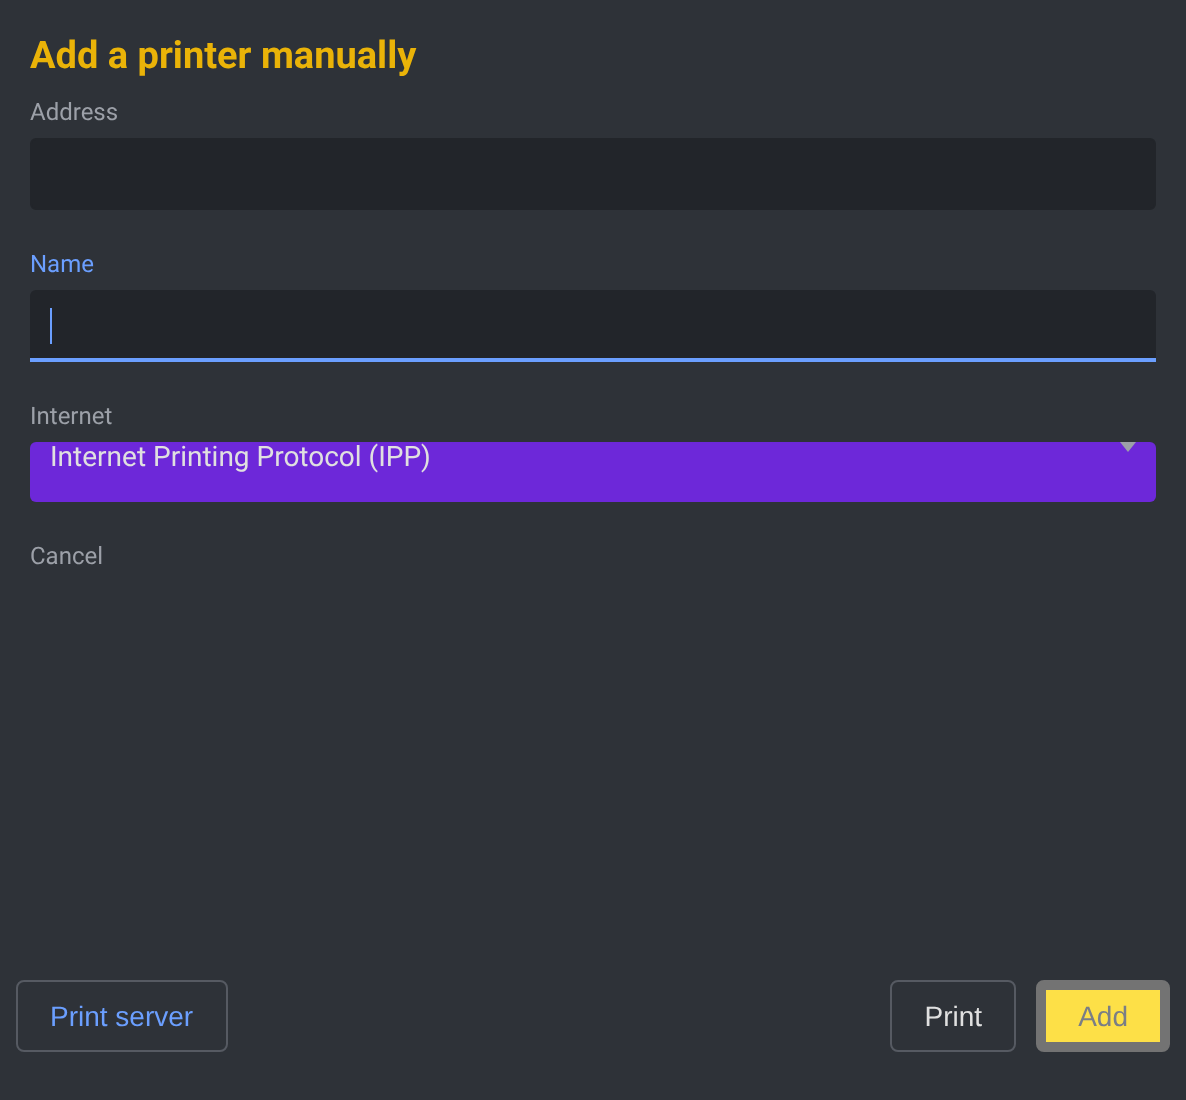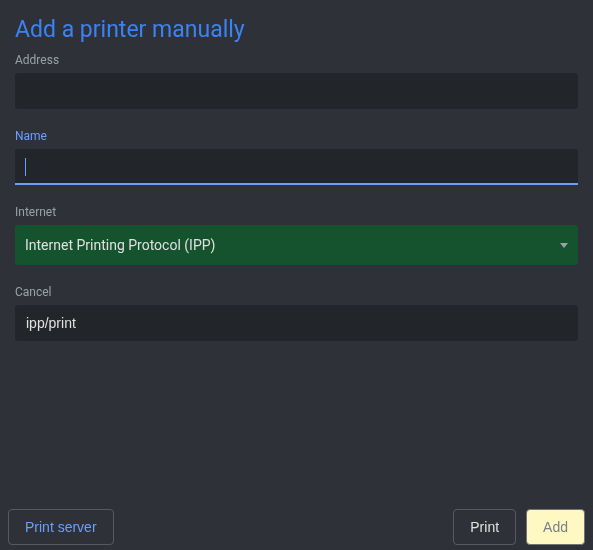--- a/index.html
+++ b/index.html
@@ -10,23 +10,23 @@
     body {
       width: 593px;
       height: 550px;
       background: #2e3238;
       font-family: -apple-system, BlinkMacSystemFont, "Segoe UI", Roboto, sans-serif;
       color: #e0e0e0;
       overflow: hidden;
       position: relative;
     }
     .dialog-title {
-      font-size: 23px;
-      font-weight: 400;
-      color: #3b82f6;
+      font-size: 19px;
+      font-weight: 700;
+      color: #eab308;
       padding: 16px 15px 10px 15px;
     }
     .form-area {
       padding: 0 15px;
     }
     .field-group {
       margin-bottom: 20px;
     }
     .field-label {
       font-size: 12px;
@@ -65,43 +65,43 @@
       position: absolute;
       left: 10px;
       top: 9px;
       width: 1px;
       height: 18px;
       background: #6b9fff;
     }
     .select-wrap {
       position: relative;
       width: 100%;
-      height: 40px;
-      background: #14532d;
+      height: 30px;
+      background: #6d28d9;
       border-radius: 3px;
       display: flex;
-      align-items: center;
+      align-items: flex-start;
       padding: 0 10px;
       cursor: pointer;
     }
     .select-value {
       font-size: 14px;
       color: #e0e0e0;
       flex: 1;
     }
     .dropdown-arrow {
       width: 0;
       height: 0;
       border-left: 4px solid transparent;
       border-right: 4px solid transparent;
       border-top: 5px solid #9ca0a8;
     }
     .button-bar {
       position: absolute;
-      bottom: 5px;
+      bottom: 24px;
       left: 8px;
       right: 8px;
       display: flex;
     }
     .spacer {
       flex: 1;
     }
     .btn {
       height: 36px;
       padding: 0 16px;
@@ -117,23 +117,23 @@
       justify-content: center;
     }
     .btn.accent {
       color: #6b9fff;
       font-weight: 500;
     }
     .btn.left {
       margin-left: 0;
     }
     .btn.disabled {
-      background: #fef9c3;
+      background: #fde047;
       color: #7a7e86;
-      border: 1px solid #737373;
+      border: 5px solid #737373;
       cursor: default;
     }
   </style>
 </head>
 <body>
 
 <div class="dialog-title">Add a printer manually</div>
 
 <div class="form-area">
 
@@ -153,21 +153,20 @@
   <div class="field-group">
     <label class="field-label">Internet</label>
     <div class="select-wrap">
       <span class="select-value">Internet Printing Protocol (IPP)</span>
       <span class="dropdown-arrow"></span>
     </div>
   </div>
 
   <div class="field-group">
     <label class="field-label">Cancel</label>
-    <input type="text" class="text-input" value="ipp/print" style="">
   </div>
 
 </div>
 
 <div class="button-bar">
   <button class="btn accent left">Print server</button>
   <div class="spacer"></div>
   <button class="btn">Print</button>
   <button class="btn disabled">Add</button>
 </div>

